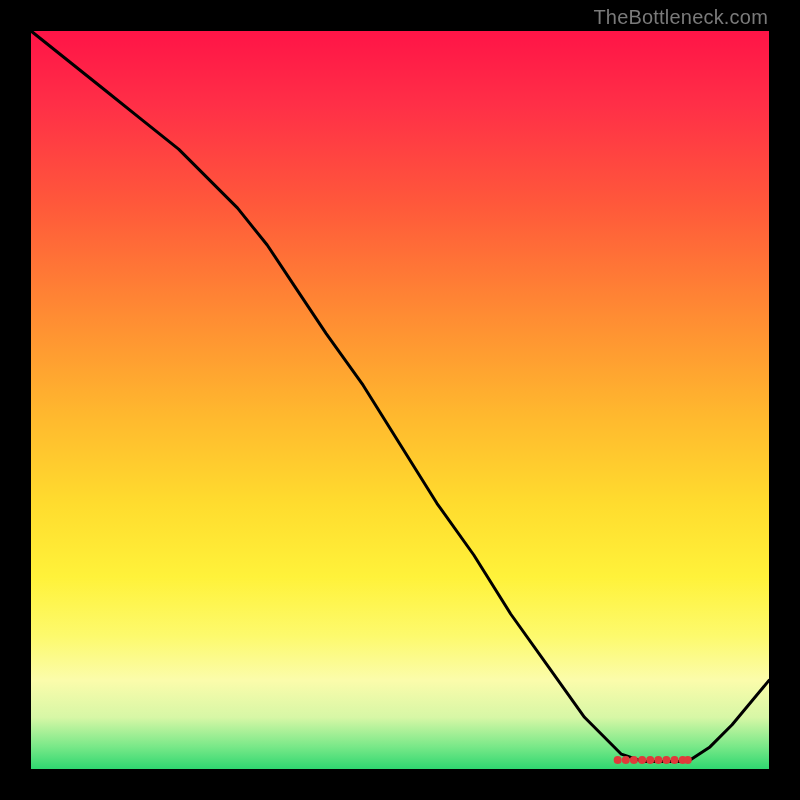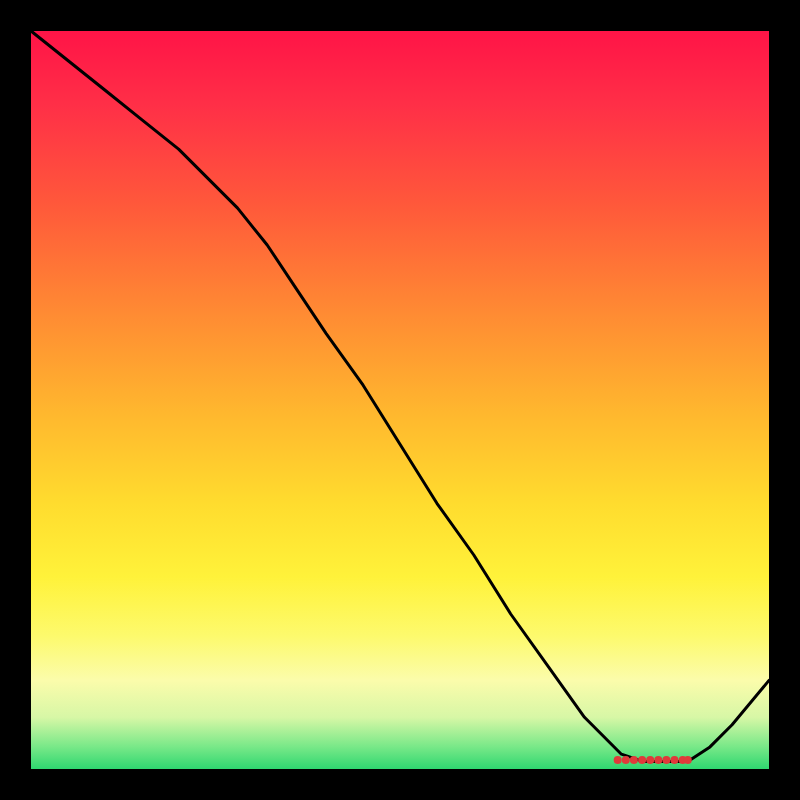--- a/index.html
+++ b/index.html
@@ -65,20 +65,21 @@
     width: 738px;
     height: 738px;
     overflow: visible;
     pointer-events: none;
   }
 </style>
 </head>
 <body>
 
 <div class="frame">
+  <div class="credit">TheBottleneck.com</div>
   <div class="plot-area">
     <svg class="curve">
       <path id="curve-path" fill="none" stroke="#000" stroke-width="3" stroke-linejoin="round" stroke-linecap="round" d="M0.0 0.0 L36.9 29.5 L73.8 59.0 L110.7 88.6 L147.6 118.1 L177.1 147.6 L206.6 177.1 L236.2 214.0 L265.7 258.3 L295.2 302.6 L332.1 354.2 L369.0 413.3 L405.9 472.3 L442.8 524.0 L479.7 583.0 L516.6 634.7 L553.5 686.3 L590.4 723.2 L612.5 730.6 L634.7 730.6 L656.8 730.6 L679.0 715.9 L701.1 693.7 L738.0 649.4"></path>
     </svg>
     <svg class="markers">
       <g id="marker-group">
           <circle cx="586.7" cy="729.1" r="4" fill="#e03a3a"></circle>
           <circle cx="594.8" cy="729.1" r="4" fill="#e03a3a"></circle>
           <circle cx="602.9" cy="729.1" r="4" fill="#e03a3a"></circle>
           <circle cx="611.1" cy="729.1" r="4" fill="#e03a3a"></circle>

